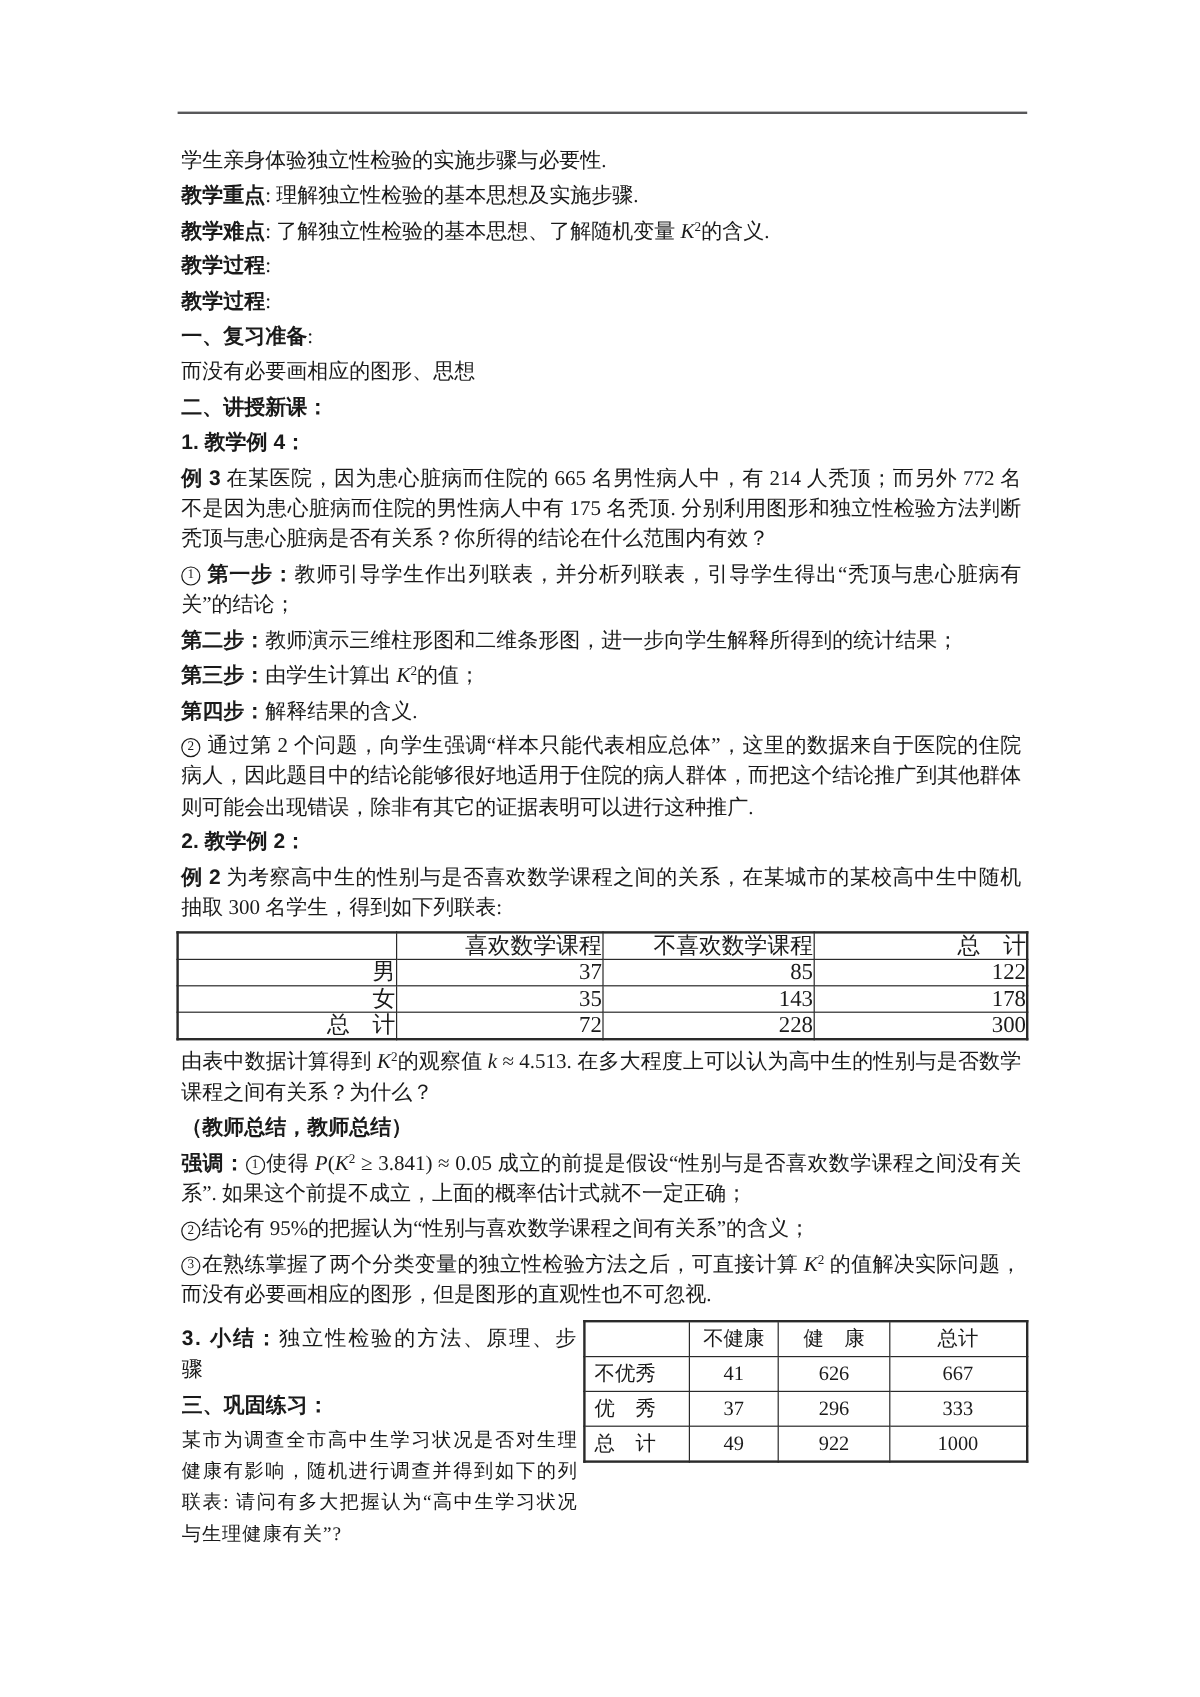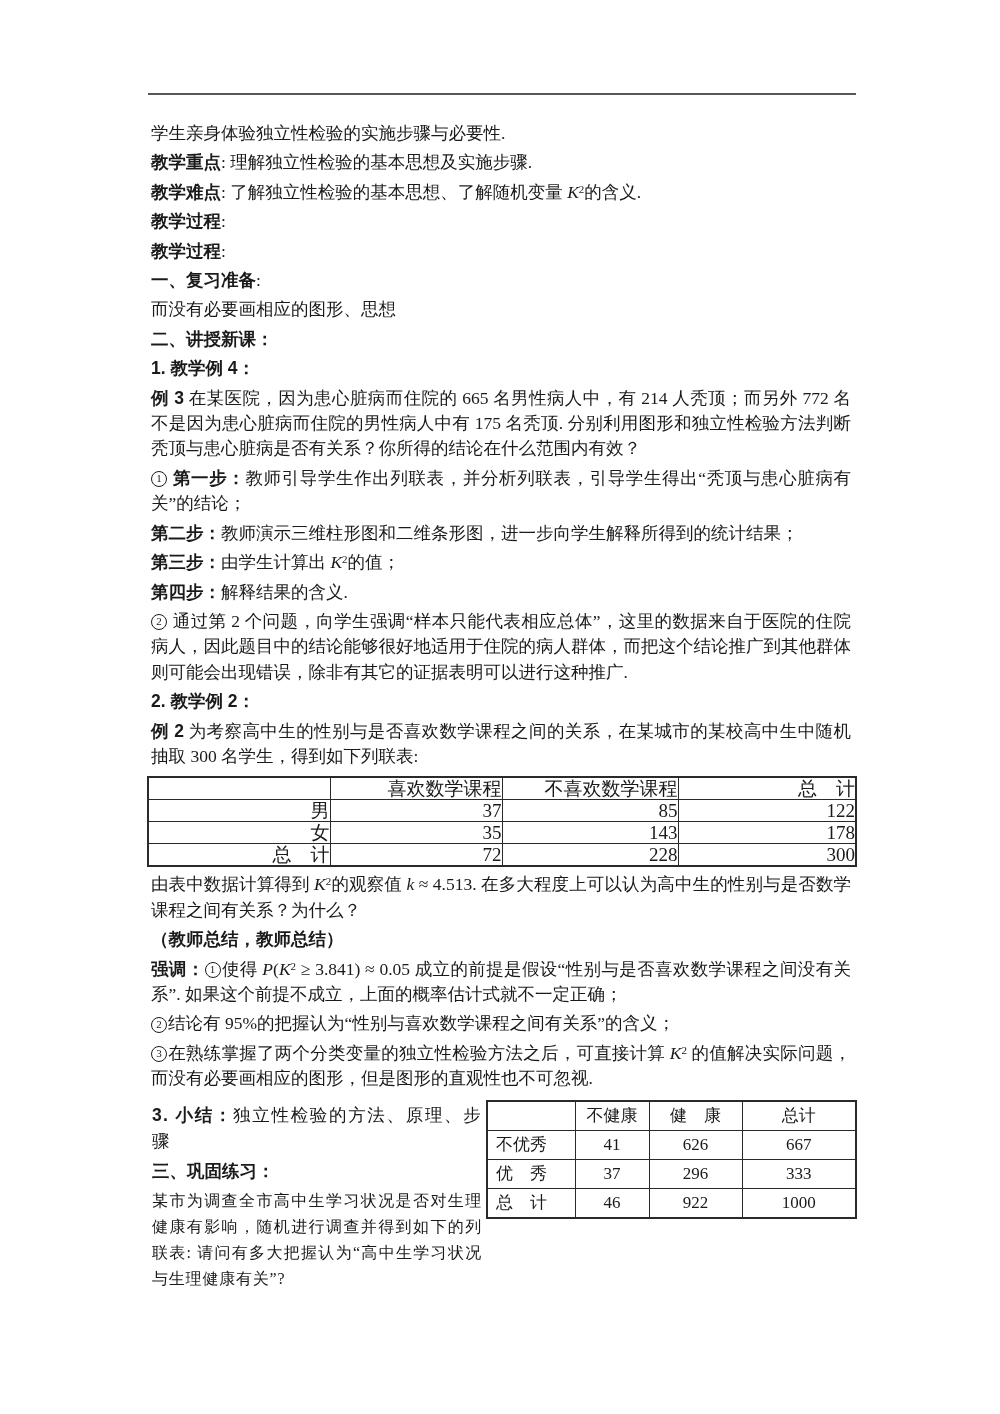--- a/index.html
+++ b/index.html
@@ -30,21 +30,21 @@
   }
   table.t1{
     width:708px;border-collapse:collapse;table-layout:fixed;
     margin:7px 0 5px 0;border:2px solid var(--border-color,#2a2a2a);
   }
   .t1 td{
     border:1px solid var(--border-color,#2a2a2a);
     height:21px;text-align:right;font-size:19px;line-height:19px;
     padding:0;overflow:hidden;white-space:nowrap;
   }
-  .bottom{display:flex;justify-content:flex-end;margin-top:6px;}
+  .bottom{display:flex;justify-content:center;margin-top:6px;}
   .bleft{width:338px;text-align:justify;}
   .bleft .para{line-height:26px;}
   .p-summary{letter-spacing:1.2px;}
   .p-small{font-size:16px;line-height:28.8px;letter-spacing:0.8px;}
   .bright{width:369px;padding-top:2px;}
   table.t2{
     width:369px;border-collapse:collapse;table-layout:fixed;
     border:2px solid var(--border-color,#2a2a2a);
   }
   .t2 td{
@@ -153,21 +153,21 @@
               <td>667</td>
             </tr>
             <tr>
               <td class="tl">优　秀</td>
               <td>37</td>
               <td>296</td>
               <td>333</td>
             </tr>
             <tr>
               <td class="tl">总　计</td>
-              <td>46</td>
+              <td>49</td>
               <td>922</td>
               <td>1000</td>
             </tr>
           </tbody>
         </table>
       </div>
     </div>
 
   </div>
 </div>

